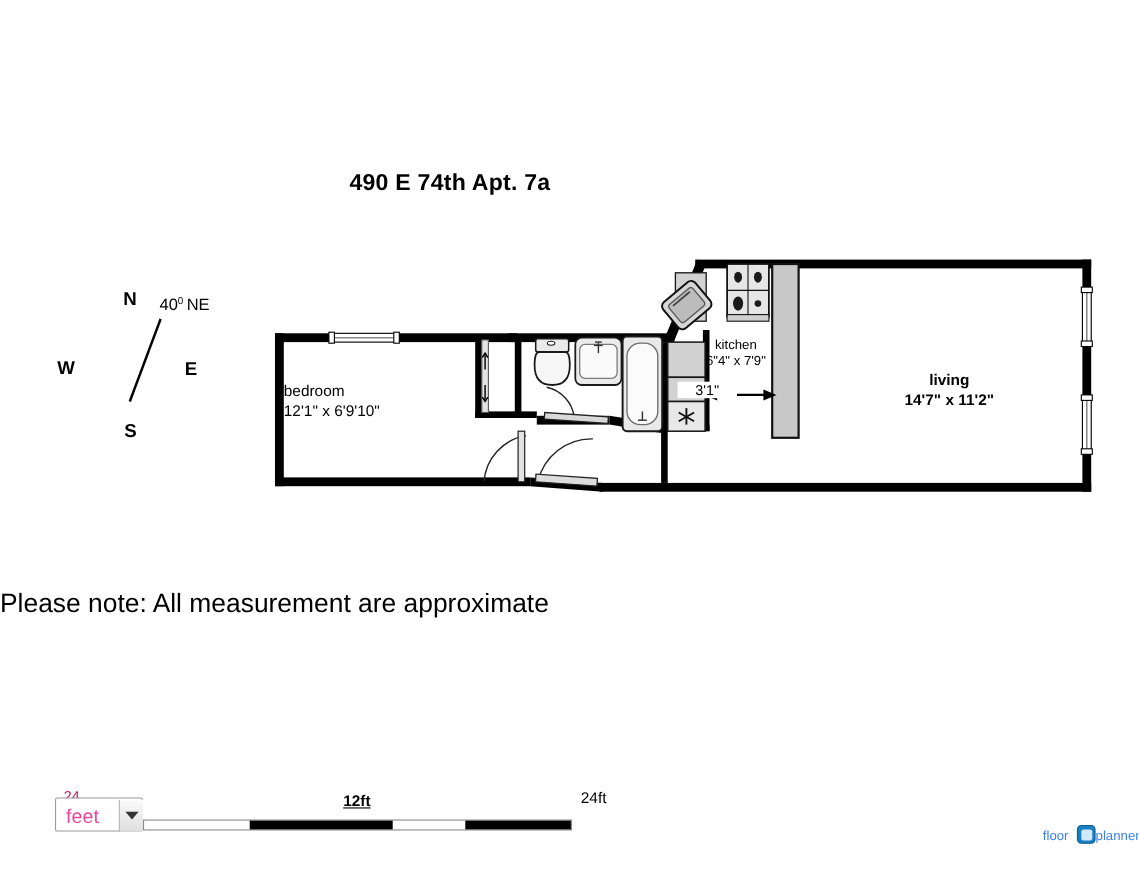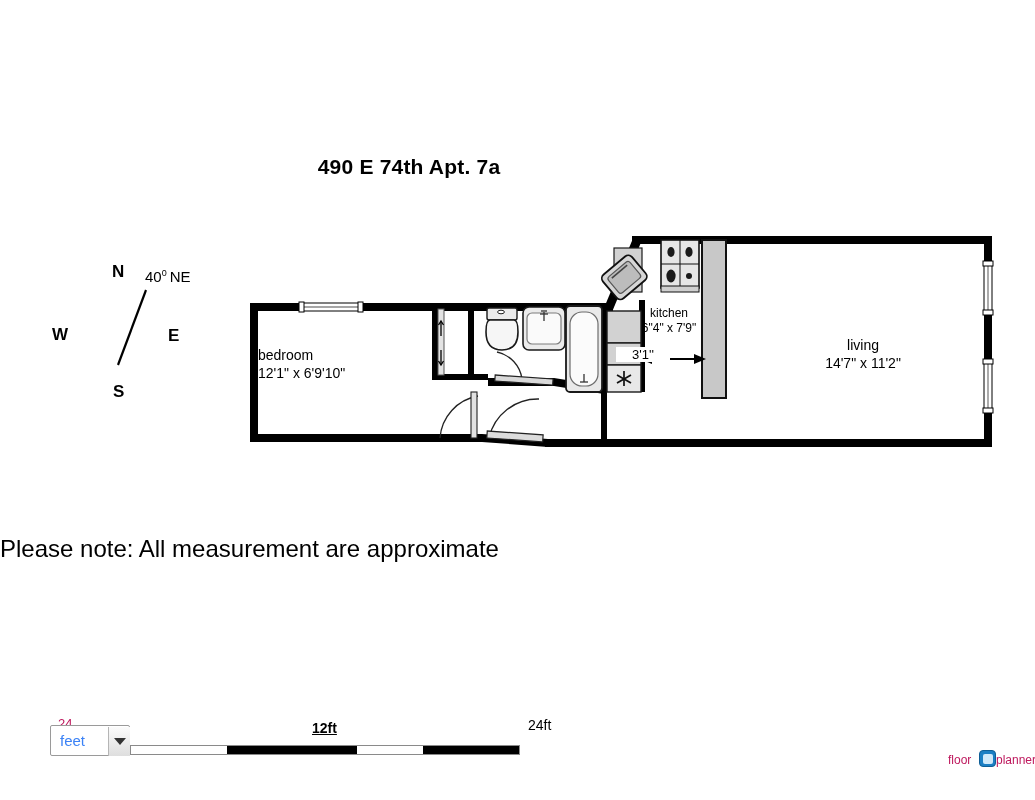--- a/index.html
+++ b/index.html
@@ -37,42 +37,42 @@
 
   
   #scalebar{left:50px;top:716px;width:470px;height:50px;}
   #scale-ghost{left:8px;top:0px;font-size:13px;color:#be185d;}
   #unit-select{
     left:0px;top:9px;width:80px;height:31px;
     border:1px solid #9a9a9a;background:#fff;border-radius:2px;
     box-sizing:border-box;
   }
   #unit-select-label{
-    left:9px;top:6px;font-size:15px;color:#3b82f6;
+    left:9px;top:6px;font-size:18px;color:#ec4899;
   }
   #unit-select-arrow{
     left:57px;top:1px;width:22px;height:29px;
     background:linear-gradient(#fbfbfb,#dedede);
     border-left:1px solid #b5b5b5;
     box-sizing:border-box;
   }
   #unit-select-arrow .chev{
     position:absolute;left:5px;top:11px;
     width:0;height:0;border-left:6px solid transparent;
     border-right:6px solid transparent;border-top:7px solid #333;
   }
   #scale-track{left:80px;top:29px;width:390px;height:10px;
     border:1px solid #8a8a8a;box-sizing:border-box;background:#fff;}
   .scale-seg{top:0;height:8px;background:#000;}
   #scale-lbl-12{left:262px;top:4px;font-size:14px;font-weight:bold;text-decoration:underline;}
   #scale-lbl-24{left:478px;top:1px;font-size:14px;font-weight:normal;}
 
   
   #logo{left:948px;top:749px;width:84px;height:22px;}
-  #logo .l-txt{font-size:12px;color:#be185d;top:4px;}
+  #logo .l-txt{font-size:12px;color:#3b82f6;top:4px;}
   #logo .l-floor{left:0px;}
   #logo .l-planner{left:48px;text-align:center;}
   #logo .l-mark{
     left:31px;top:1px;width:17px;height:17px;border-radius:4px;
     background:#1b7fc4;border:1px solid #0e5e96;box-sizing:border-box;
   }
   #logo .l-mark .g{
     position:absolute;left:3px;top:3px;width:10px;height:10px;
     background:#cfe9fa;border-radius:2px;
   }
@@ -265,21 +265,21 @@
 <div class="abs" style="left:258px;top:346px;width:140px;font-size:14px;line-height:18px;">
   <div>bedroom</div>
   <div>12'1" x 6'9'10"</div>
 </div>
 
 <div class="abs" style="left:628px;top:306px;width:82px;text-align:center;font-size:12px;line-height:15px;">
   <div>kitchen</div>
   <div>6"4" x 7'9"</div>
 </div>
 
-<div class="abs" style="left:790px;top:336px;width:146px;text-align:center;font-size:14px;line-height:18px;">
+<div class="abs" style="left:790px;top:336px;width:146px;text-align:center;font-size:14px;line-height:18px;font-weight:bold;">
   <div>living</div>
   <div>14'7" x 11'2"</div>
 </div>
 
 <div class="abs" style="left:616px;top:347px;width:54px;text-align:center;font-size:13px;background:#fff;">
   <span>3'1''</span>
 </div>
 
 <div class="abs" id="plan-note">Please note: All measurement are approximate</div>
 

